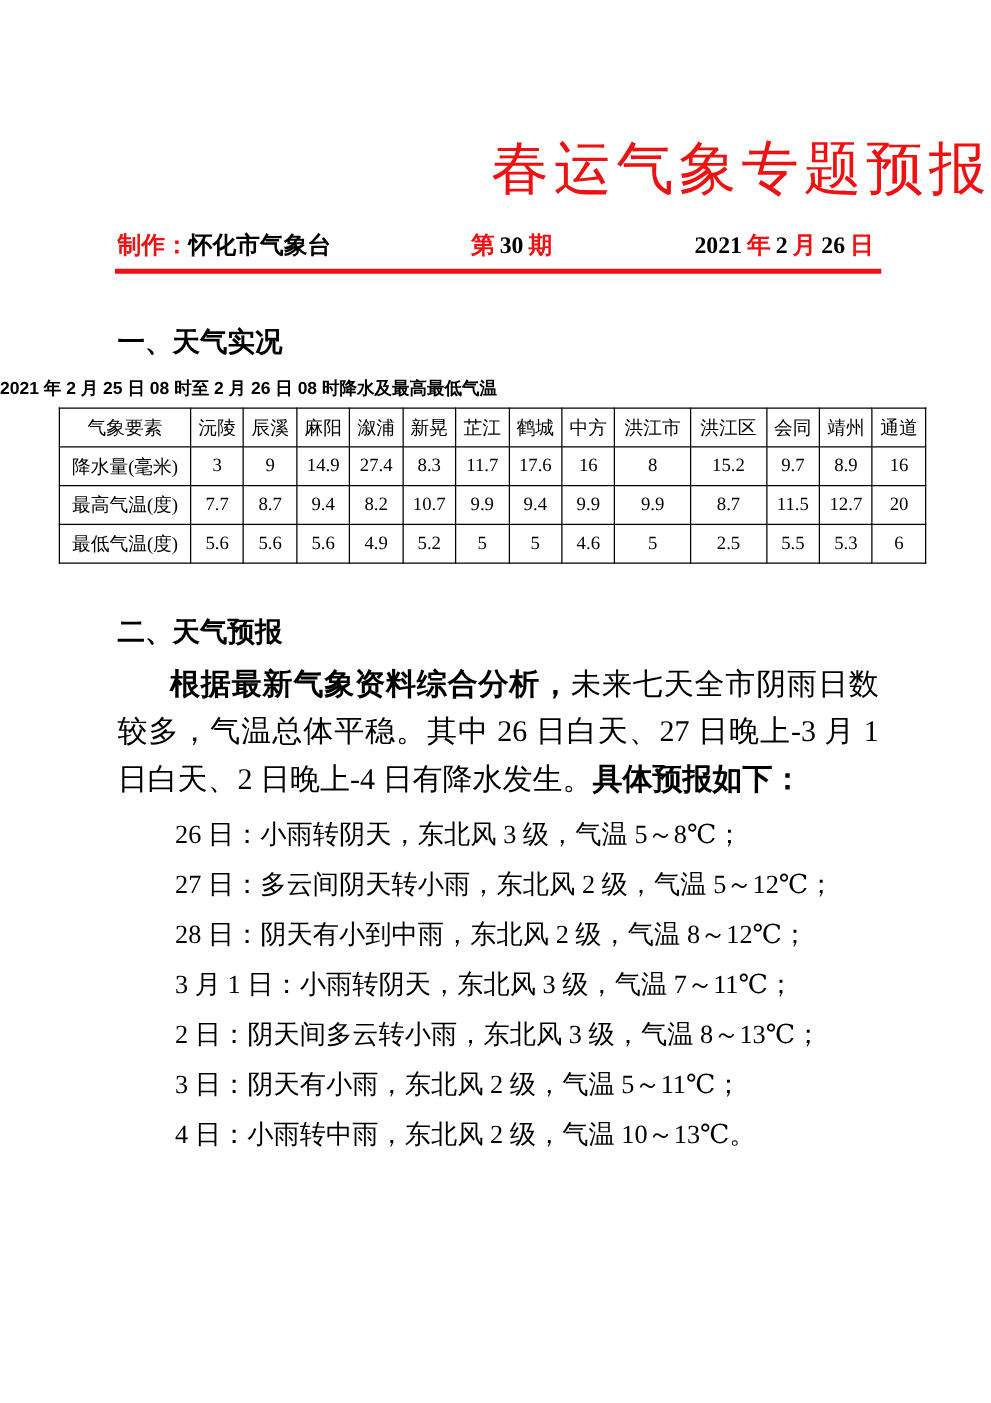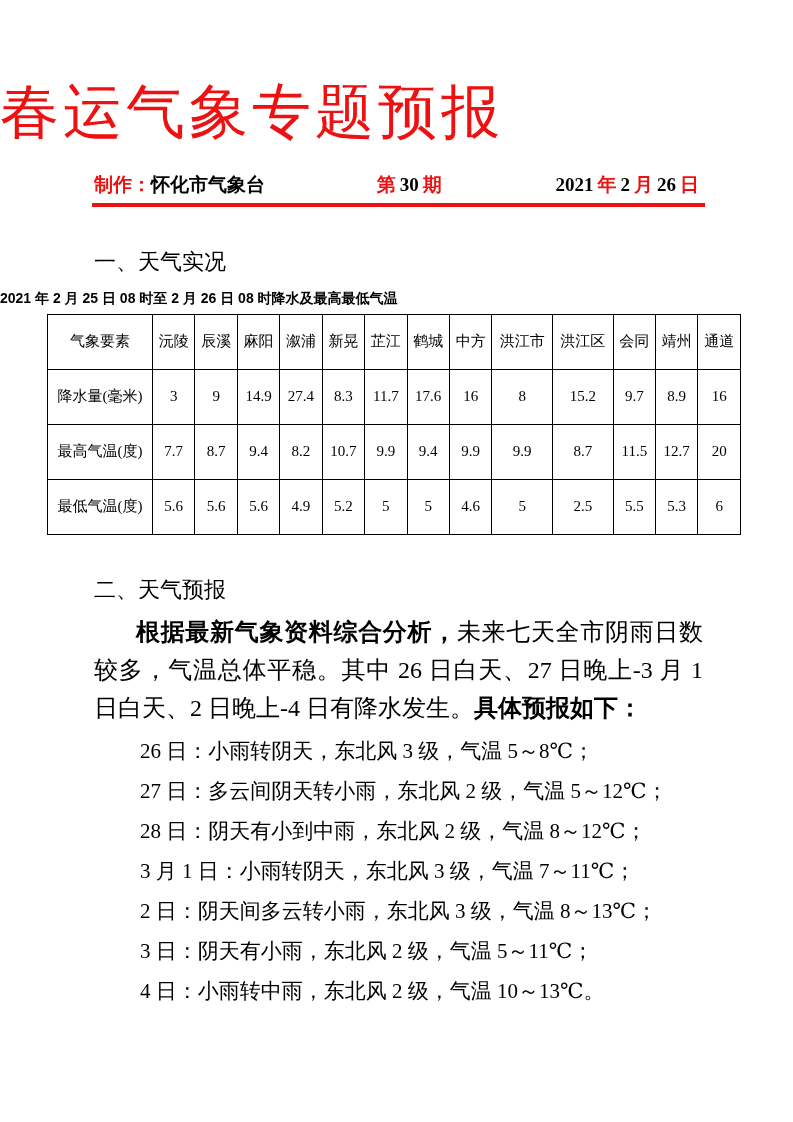--- a/index.html
+++ b/index.html
@@ -9,23 +9,23 @@
     height: 1122px;
     background: #ffffff;
     color: #000000;
     font-family: "Liberation Serif", "DejaVu Serif", serif;
     overflow: hidden;
   }
   .red { color: #ee1111; }
 
   .doc-title {
     margin: 0;
-    padding-top: 68px;
-    text-align: left;
-    font-size: 59px;
+    padding-top: 100px;
+    text-align: right;
+    font-size: 46px;
     font-weight: normal;
     letter-spacing: 4px;
     color: #ee1111;
     line-height: 1.5;
     white-space: nowrap;
   }
 
   .masthead {
     display: flex;
     justify-content: space-between;
@@ -41,21 +41,21 @@
   .red-rule {
     height: 4px;
     background: #ee1111;
     margin: 6px 88px 0 92px;
   }
 
   .sec-heading {
     margin: 42px 0 0 94px;
     font-family: "Liberation Sans", "DejaVu Sans", sans-serif;
     font-size: 22px;
-    font-weight: normal;
+    font-weight: bold;
     line-height: 26px;
   }
 
   .table-caption {
     margin-top: 13px;
     text-align: left;
     font-family: "Liberation Sans", "DejaVu Sans", sans-serif;
     font-size: 14px;
     font-weight: bold;
     line-height: 20px;
@@ -64,21 +64,21 @@
   table.weather {
     border-collapse: collapse;
     margin: 6px 0 0 47px;
     width: 694px;
     table-layout: auto;
     font-size: 15px;
   }
   table.weather th, table.weather td {
     border: 1px solid #000;
     height: 30px;
-    padding: 12px 2px;
+    padding: 0 2px;
     text-align: center;
     vertical-align: middle;
     font-weight: normal;
     white-space: nowrap;
   }
   table.weather .rowlabel { width: 100px; }
 
   .intro {
     margin: 10px 90px 0 94px;
     font-size: 24px;

